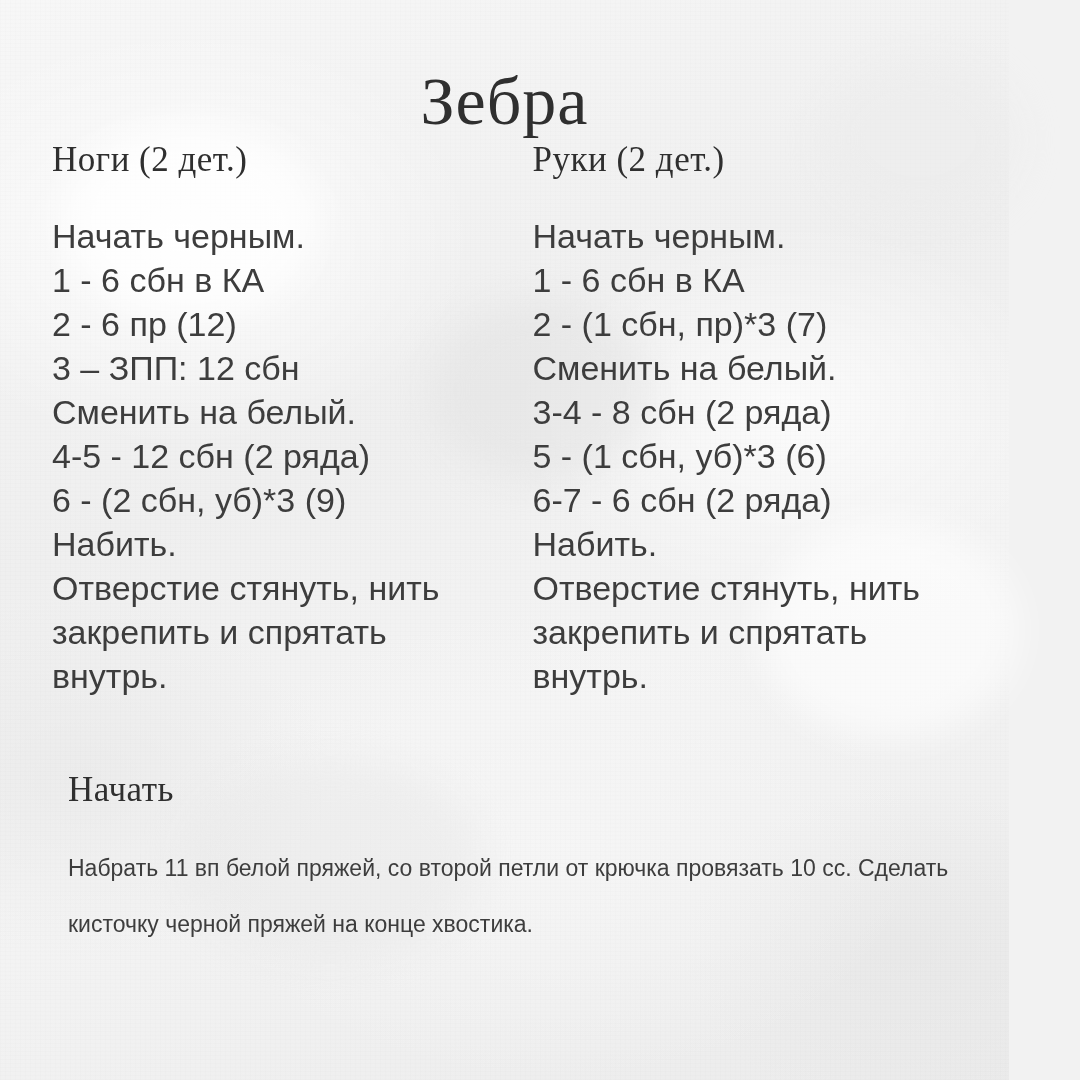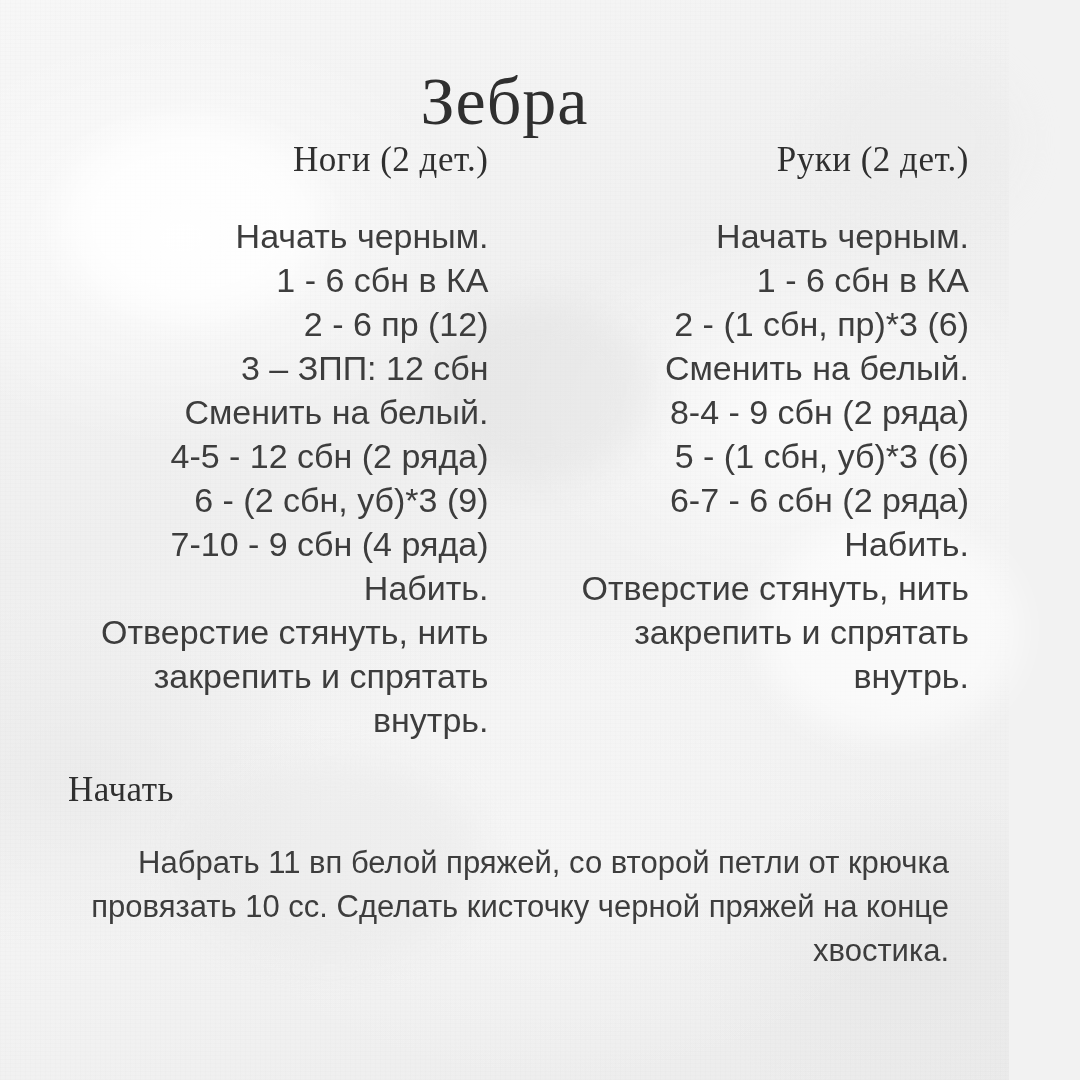--- a/index.html
+++ b/index.html
@@ -64,21 +64,20 @@
     color: #2f2f2f;
   }
 
   .columns {
     position: absolute;
     left: 52px;
     right: 40px;
     top: 140px;
     display: flex;
     gap: 44px;
-    text-align: right;
   }
   .col {
     width: 470px;
   }
 
   .section-heading {
     font-family: "Liberation Serif", serif;
     font-size: 35px;
     font-weight: 400;
     color: #2f2f2f;
@@ -99,25 +98,24 @@
   .tail-block {
     position: absolute;
     left: 68px;
     right: 60px;
     top: 770px;
   }
   .tail-block .section-heading {
     margin-bottom: 30px;
   }
   .tail-text {
-    font-size: 31px;
-    line-height: 44px;
+    font-size: 23px;
+    line-height: 56px;
     color: #3d3d3d;
     font-weight: 300;
-    text-align: right;
   }
 
   .watermark {
     position: absolute;
     left: 0;
     right: 0;
     bottom: 32px;
     text-align: center;
     font-size: 25px;
     color: #c3c3c3;
@@ -143,35 +141,34 @@
     <div class="col">
       <h2 class="section-heading">Ноги (2 дет.)</h2>
       <div class="lines">
         <div class="line">Начать черным.</div>
         <div class="line">1 - 6 сбн в КА</div>
         <div class="line">2 - 6 пр (12)</div>
         <div class="line">3 – ЗПП: 12 сбн</div>
         <div class="line">Сменить на белый.</div>
         <div class="line">4-5 - 12 сбн (2 ряда)</div>
         <div class="line">6 - (2 сбн, уб)*3 (9)</div>
-        <div class="line">7-10 - 9 сбн (4 ряда)</div>
         <div class="line">Набить.</div>
         <div class="line">Отверстие стянуть, нить</div>
         <div class="line">закрепить и спрятать внутрь.</div>
       </div>
     </div>
 
     <div class="col">
       <h2 class="section-heading">Руки (2 дет.)</h2>
       <div class="lines">
         <div class="line">Начать черным.</div>
         <div class="line">1 - 6 сбн в КА</div>
-        <div class="line">2 - (1 сбн, пр)*3 (6)</div>
+        <div class="line">2 - (1 сбн, пр)*3 (7)</div>
         <div class="line">Сменить на белый.</div>
-        <div class="line">8-4 - 9 сбн (2 ряда)</div>
+        <div class="line">3-4 - 8 сбн (2 ряда)</div>
         <div class="line">5 - (1 сбн, уб)*3 (6)</div>
         <div class="line">6-7 - 6 сбн (2 ряда)</div>
         <div class="line">Набить.</div>
         <div class="line">Отверстие стянуть, нить</div>
         <div class="line">закрепить и спрятать внутрь.</div>
       </div>
     </div>
 
   </div>
 

